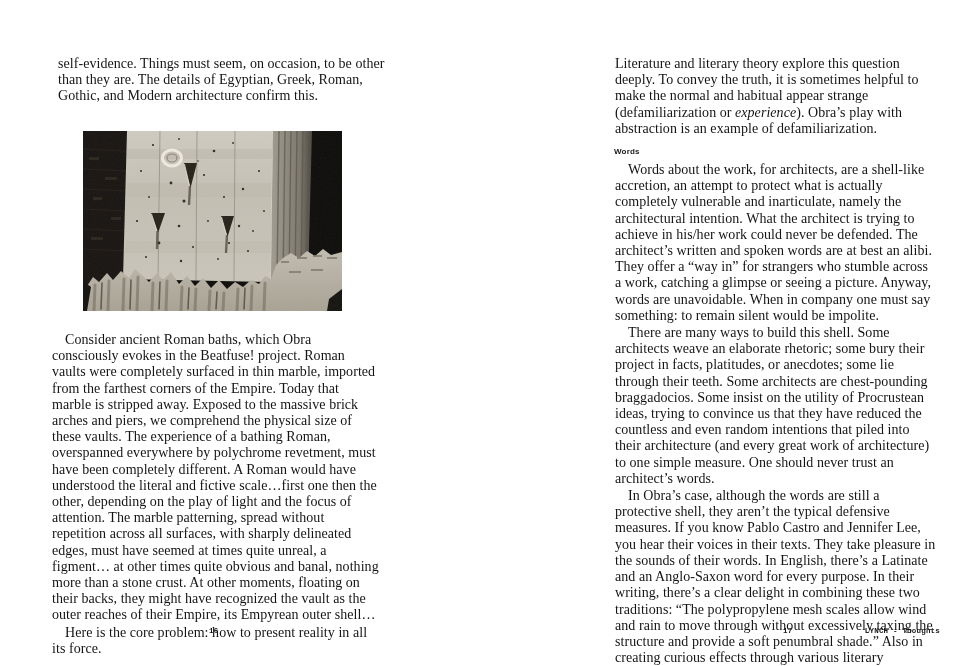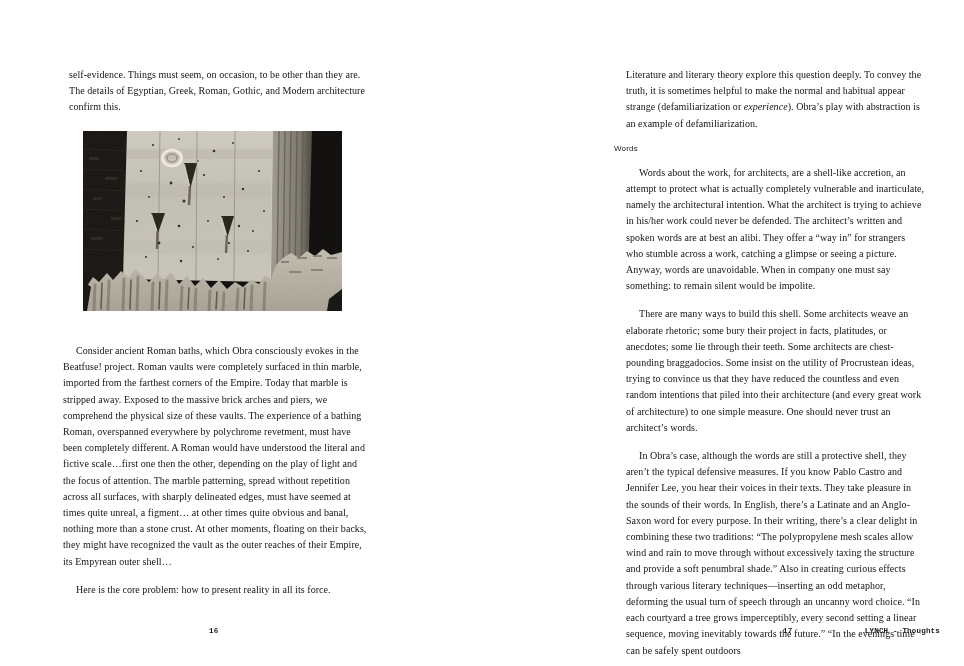--- a/index.html
+++ b/index.html
@@ -5,25 +5,25 @@
   html,body{margin:0;padding:0;background:#e8e8e8;}
   .spread{
     position:relative;width:964px;height:666px;background:#ffffff;
     font-family:"Liberation Serif","DejaVu Serif",serif;color:#141414;
     overflow:hidden;margin:0 auto;
   }
   .col{position:absolute;}
   .col-left{left:57px;top:55px;width:331px;}
   .col-left-lower{left:51px;top:331px;width:331px;}
   .col-right{left:614px;top:55px;width:323px;}
-  .body-text{margin:12px;font-size:10px;line-height:16.2px;letter-spacing:0.05px;text-align:left;}
+  .body-text{margin:1px;font-size:14px;line-height:16.2px;letter-spacing:0.05px;text-align:left;}
   .indent{text-indent:13px;}
   .words-heading{
     font-family:"Liberation Sans","DejaVu Sans",sans-serif;
-    font-size:8px;font-weight:normal;color:#1a1a1a;
+    font-size:8px;font-weight:bold;color:#1a1a1a;
     margin:10px 0 6px 0;letter-spacing:0.2px;
   }
   .figure-photo{position:absolute;left:83px;top:131px;width:259px;height:180px;margin:0;}
   .folio{
     position:absolute;top:627px;
     font-family:Liberation Mono, monospace;
     font-size:7.5px;font-weight:bold;color:#1a1a1a;letter-spacing:0.2px;
   }
   .folio-left{left:209px;}
   .folio-right{left:783px;}

